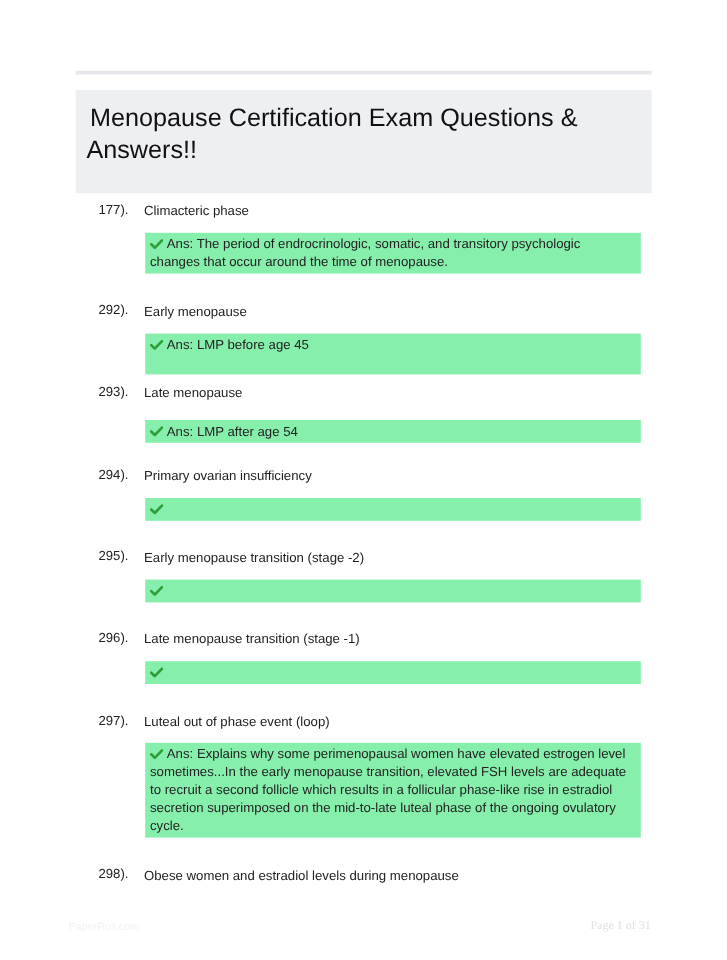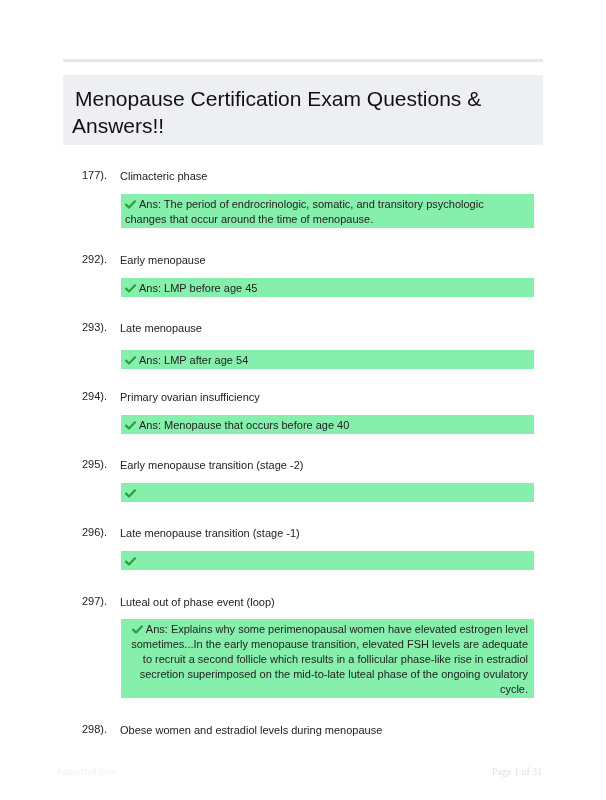--- a/index.html
+++ b/index.html
@@ -21,21 +21,21 @@
       top: 59px;
       width: 480px;
       height: 3px;
       background: #e6e7ea;
     }
     .title-box {
       position: absolute;
       left: 63px;
       top: 75px;
       width: 480px;
-      height: 70px;
+      height: 86px;
       background: #eeeff2;
       box-sizing: border-box;
       padding: 10px 10px 0 9px;
     }
     .title-text {
       font-size: 21px;
       line-height: 27px;
       color: #111111;
       margin: 0;
       font-weight: normal;
@@ -122,21 +122,21 @@
     <div class="ans-box" style="top:26px; height:34px;">
       <span class="check-icon"><svg width="11" height="9" viewBox="0 0 11 9">
             <path d="M1 4.6 L4 7.5 L10 1.3" fill="none" stroke="#2e9e3a" stroke-width="2.2" stroke-linecap="round" stroke-linejoin="round"></path>
           </svg></span><span>Ans: The period of endrocrinologic, somatic, and transitory psychologic changes that occur around the time of menopause.</span>
     </div>
   </div>
 
   <div class="qa-item" style="top:252px;">
     <span class="q-num">292).</span>
     <span class="q-text">Early menopause</span>
-    <div class="ans-box" style="top:26px; height:19px;">
+    <div class="ans-box" style="top:26px; height:34px;">
       <span class="check-icon"><svg width="11" height="9" viewBox="0 0 11 9">
             <path d="M1 4.6 L4 7.5 L10 1.3" fill="none" stroke="#2e9e3a" stroke-width="2.2" stroke-linecap="round" stroke-linejoin="round"></path>
           </svg></span><span>Ans: LMP before age 45</span>
     </div>
   </div>
 
   <div class="qa-item" style="top:320px;">
     <span class="q-num">293).</span>
     <span class="q-text">Late menopause</span>
     <div class="ans-box" style="top:30px; height:19px;">
@@ -145,21 +145,21 @@
           </svg></span><span>Ans: LMP after age 54</span>
     </div>
   </div>
 
   <div class="qa-item" style="top:389px;">
     <span class="q-num">294).</span>
     <span class="q-text">Primary ovarian insufficiency</span>
     <div class="ans-box" style="top:26px; height:19px;">
       <span class="check-icon"><svg width="11" height="9" viewBox="0 0 11 9">
             <path d="M1 4.6 L4 7.5 L10 1.3" fill="none" stroke="#2e9e3a" stroke-width="2.2" stroke-linecap="round" stroke-linejoin="round"></path>
-          </svg></span><span>Ans: Menopause that occurs before age 40</span>
+          </svg></span>
     </div>
   </div>
 
   <div class="qa-item" style="top:457px;">
     <span class="q-num">295).</span>
     <span class="q-text">Early menopause transition (stage -2)</span>
     <div class="ans-box" style="top:26px; height:19px;">
       <span class="check-icon"><svg width="11" height="9" viewBox="0 0 11 9">
             <path d="M1 4.6 L4 7.5 L10 1.3" fill="none" stroke="#2e9e3a" stroke-width="2.2" stroke-linecap="round" stroke-linejoin="round"></path>
           </svg></span>
@@ -172,21 +172,21 @@
     <div class="ans-box" style="top:26px; height:19px;">
       <span class="check-icon"><svg width="11" height="9" viewBox="0 0 11 9">
             <path d="M1 4.6 L4 7.5 L10 1.3" fill="none" stroke="#2e9e3a" stroke-width="2.2" stroke-linecap="round" stroke-linejoin="round"></path>
           </svg></span>
     </div>
   </div>
 
   <div class="qa-item" style="top:594px;">
     <span class="q-num">297).</span>
     <span class="q-text">Luteal out of phase event (loop)</span>
-    <div class="ans-box" style="top:25px; height:79px; line-height:15px;text-align:right;">
+    <div class="ans-box" style="top:25px; height:79px; line-height:15px;">
       <span class="check-icon"><svg width="11" height="9" viewBox="0 0 11 9">
             <path d="M1 4.6 L4 7.5 L10 1.3" fill="none" stroke="#2e9e3a" stroke-width="2.2" stroke-linecap="round" stroke-linejoin="round"></path>
           </svg></span><span>Ans: Explains why some perimenopausal women have elevated estrogen level sometimes...In the early menopause transition, elevated FSH levels are adequate to recruit a second follicle which results in a follicular phase-like rise in estradiol secretion superimposed on the mid-to-late luteal phase of the ongoing ovulatory cycle.</span>
     </div>
   </div>
 
   <div class="qa-item" style="top:722px;">
     <span class="q-num">298).</span>
     <span class="q-text">Obese women and estradiol levels during menopause</span>
   </div>

